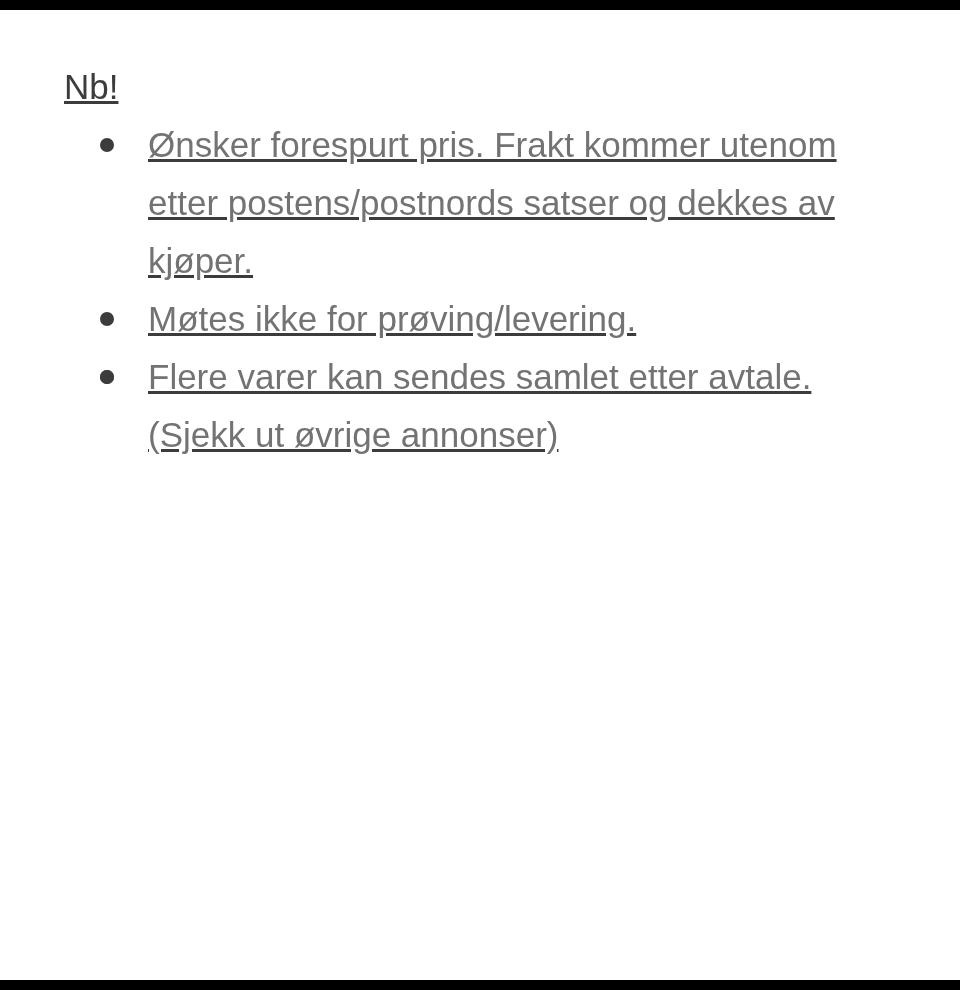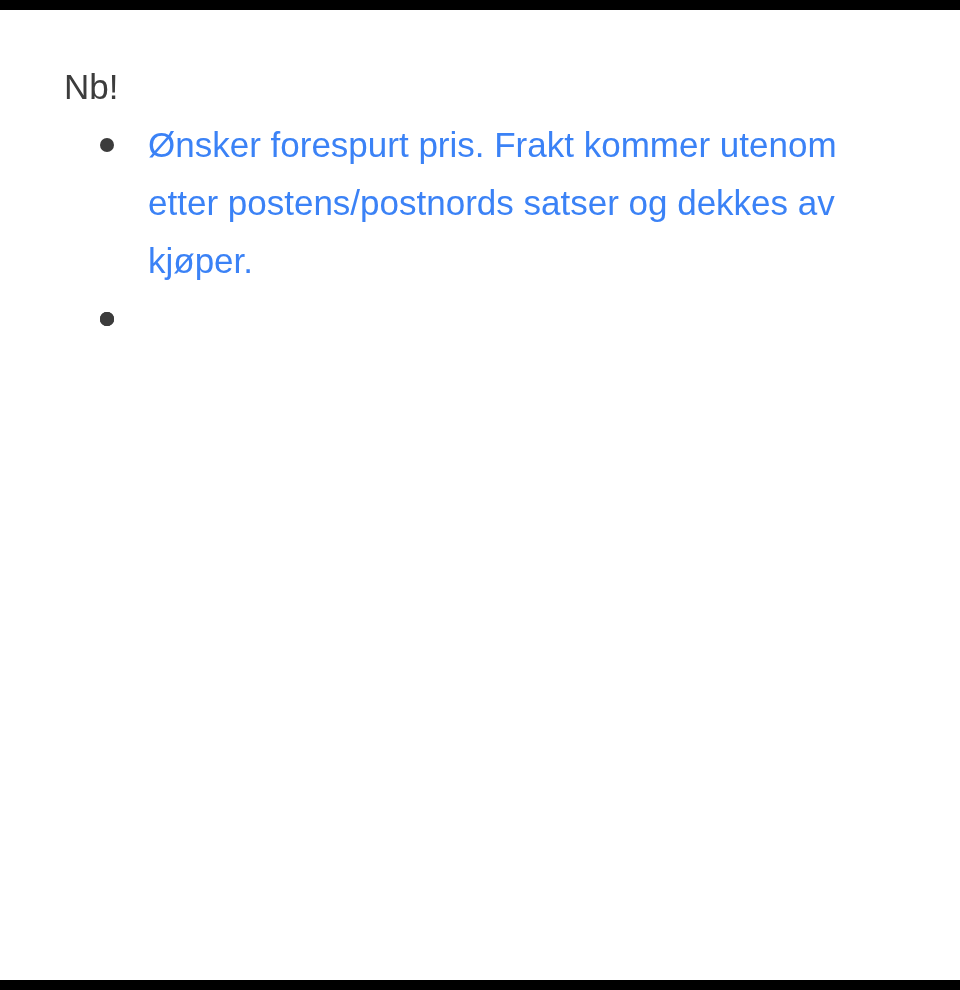--- a/index.html
+++ b/index.html
@@ -21,40 +21,41 @@
     width: 960px;
     height: 10px;
     background: #000000;
   }
   .edge-bar.top { top: 0; }
   .edge-bar.bottom { bottom: 0; }
 
   .note {
     padding: 58px 40px 0 64px;
     box-sizing: border-box;
+    text-decoration: underline;
   }
   .note-heading {
     font-size: 35px;
     line-height: 58px;
     font-weight: 400;
     margin: 0;
     color: #3c3c3c;
   }
   .note-list {
     list-style: none;
     margin: 0;
     padding: 0 0 0 36px;
   }
   .note-item {
     position: relative;
     padding-left: 48px;
     font-size: 35px;
     line-height: 58px;
     max-width: 740px;
-    color: #3b82f6;
+    color: #737373;
   }
   .dot {
     position: absolute;
     left: 0;
     top: 22px;
     width: 14px;
     height: 14px;
     border-radius: 50%;
     background: #3c3c3c;
   }
@@ -67,23 +68,25 @@
 <div class="note">
   <p class="note-heading">Nb!</p>
 
   <ul class="note-list">
     <li class="note-item">
       <span class="dot"></span>
       <span>Ønsker forespurt pris. Frakt kommer utenom etter postens/postnords satser og dekkes av kjøper.</span>
     </li>
     <li class="note-item">
       <span class="dot"></span>
+      <span>Møtes ikke for prøving/levering.</span>
     </li>
     <li class="note-item">
       <span class="dot"></span>
     </li>
     <li class="note-item">
       <span class="dot"></span>
+      <span>Flere varer kan sendes samlet etter avtale. (Sjekk ut øvrige annonser)</span>
     </li>
   </ul>
 </div>
 
 <div class="edge-bar bottom"></div>
 
 </body></html>

